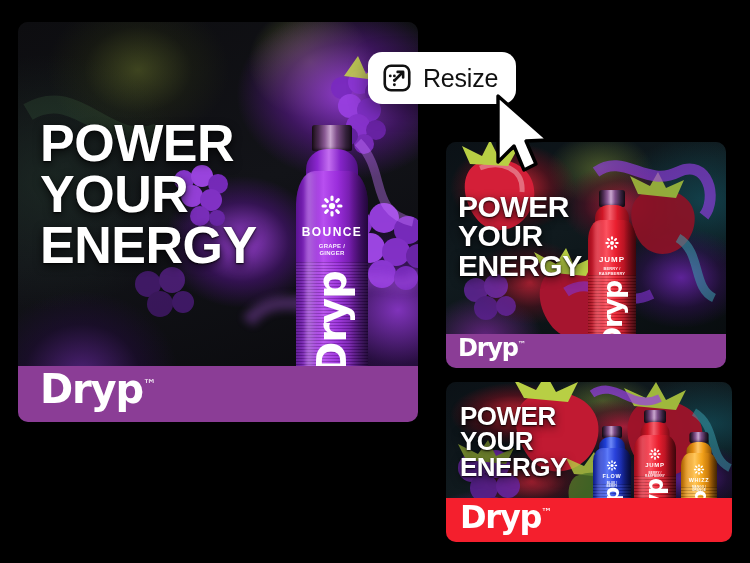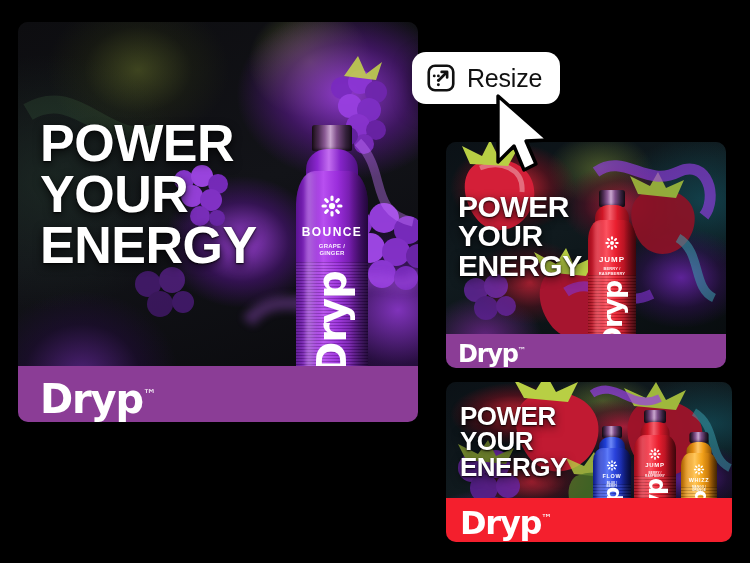--- a/index.html
+++ b/index.html
@@ -44,21 +44,21 @@
 
   
   .headline {
     position: absolute; color: #fff; font-weight: 700;
     letter-spacing: -0.5px; line-height: .98;
     text-shadow: 0 3px 10px rgba(0,0,0,.75), 0 1px 2px rgba(0,0,0,.9);
     white-space: pre-line;
   }
 
   
-  .brandbar { position:absolute; left:0; right:0; bottom:0; display:flex; align-items:flex-end; }
+  .brandbar { position:absolute; left:0; right:0; bottom:0; display:flex; align-items:flex-start; }
   .brandbar .logo {
     color:#fff; font-weight:700; letter-spacing:-1.2px; position:relative;
     font-family:"DejaVu Sans", sans-serif;
   }
   .tm { font-size: .34em; vertical-align: super; letter-spacing:0; font-weight:400; }
 
   
   .bottle { position:absolute; }
   .bottle .cap {
     position:absolute; left:50%; transform:translateX(-50%); top:0;
@@ -470,21 +470,21 @@
       </div>
     </div>
 
     <div class="brandbar" style="height:44px; background:#F41F2D;">
       <div class="logo" style="margin-left:14px;font-size:32px;">
         <span>Dryp</span><span class="tm">™</span>
       </div>
     </div>
   </div>
 
-  <div class="resize-chip" style="left:412px; top:52px;">
+  <div class="resize-chip" style="left:368px; top:52px;">
     <svg width="30" height="30" viewBox="0 0 24 24">
       <rect x="2.2" y="2.2" width="19.6" height="19.6" rx="5" ry="5" fill="none" stroke="#111" stroke-width="2.1"></rect>
       <path d="M10.2 13.8 L16.4 7.6" stroke="#111" stroke-width="2.1" stroke-linecap="round"></path>
       <path d="M12.5 7.1 L16.9 7.1 L16.9 11.5" stroke="#111" stroke-width="2.1" stroke-linecap="round" stroke-linejoin="round" fill="none"></path>
       <circle cx="6.6" cy="10.3" r="1.15" fill="#111"></circle>
       <circle cx="9.9" cy="10.3" r="1.15" fill="#111"></circle>
       <circle cx="9.9" cy="14" r="1.15" fill="#111"></circle>
       <circle cx="9.9" cy="17.4" r="1.15" fill="#111"></circle>
     </svg>
     <span class="label">Resize</span>

